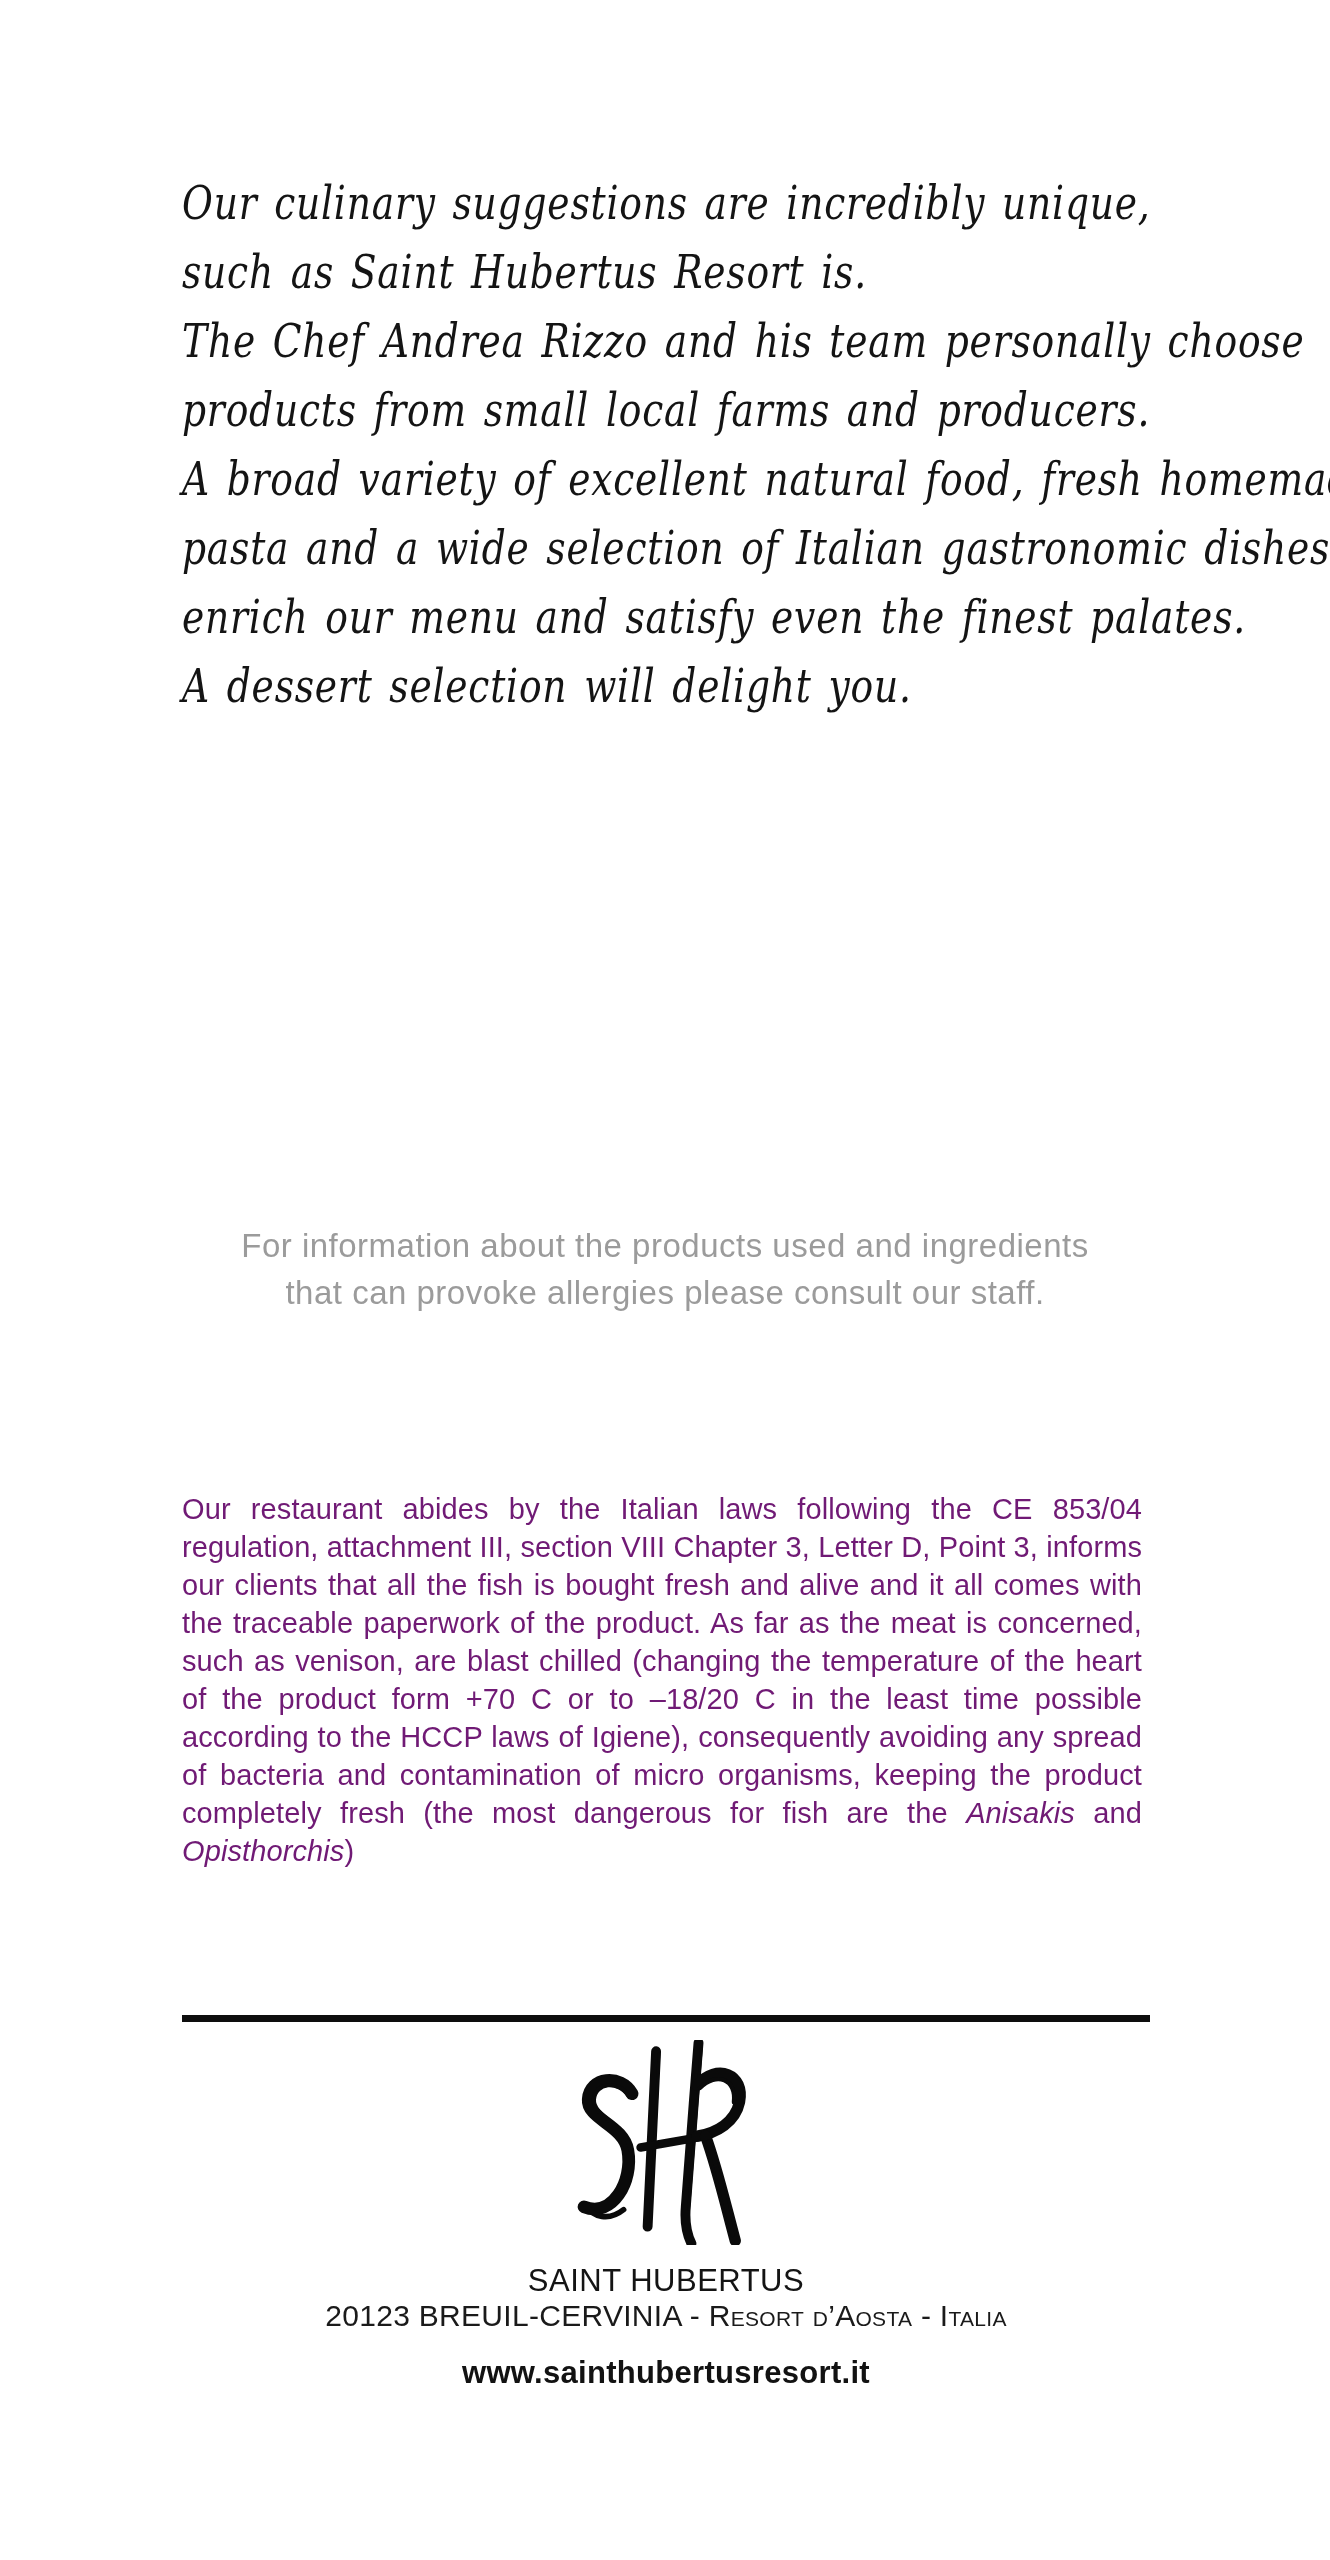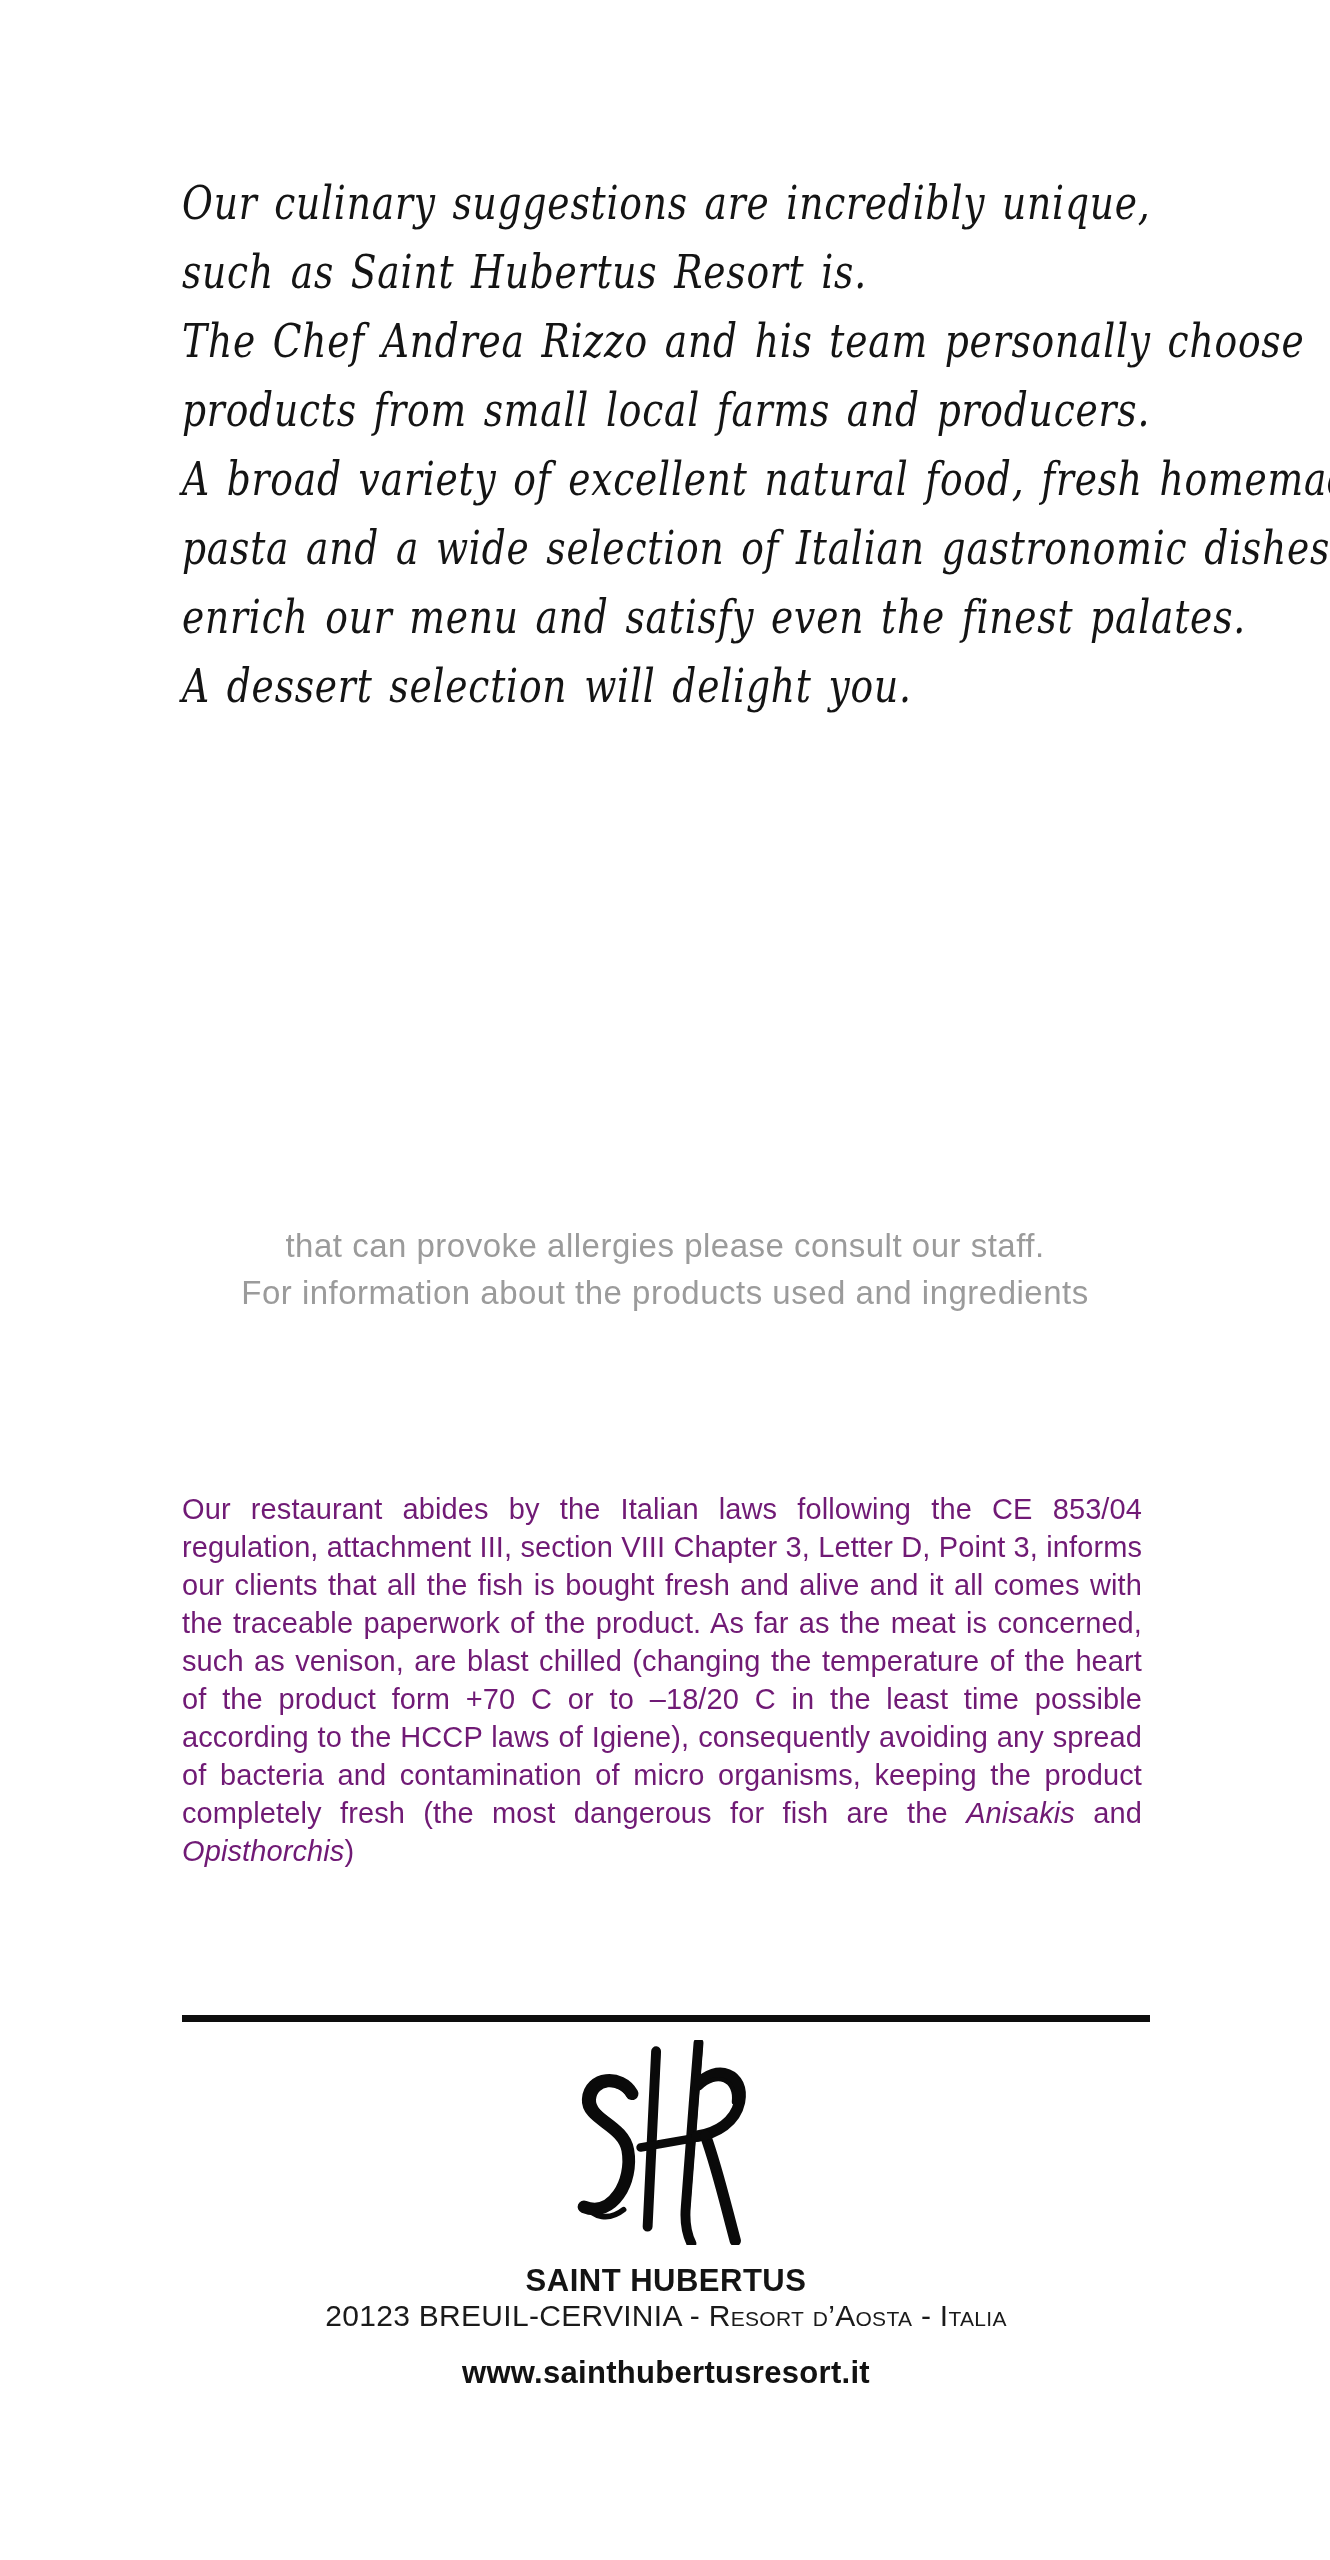--- a/index.html
+++ b/index.html
@@ -74,21 +74,21 @@
     width: 968px;
     text-align: center;
   }
   .logo-wrap svg { display: inline-block; }
   .footer-name {
     position: absolute;
     left: 182px;
     top: 2263px;
     width: 968px;
     text-align: center;
-    font-weight: bold;
+    font-weight: normal;
     font-size: 31px;
     letter-spacing: 0.5px;
     color: #141414;
   }
   .footer-address {
     position: absolute;
     left: 182px;
     top: 2299px;
     width: 968px;
     text-align: center;
@@ -121,22 +121,22 @@
     <div>such as Saint Hubertus Resort is.</div>
     <div>The Chef Andrea Rizzo and his team personally choose</div>
     <div>products from small local farms and producers.</div>
     <div>A broad variety of excellent natural food, fresh homemade</div>
     <div>pasta and a wide selection of Italian gastronomic dishes</div>
     <div>enrich our menu and satisfy even the finest palates.</div>
     <div>A dessert selection will delight you.</div>
   </div>
 
   <div class="allergy">
+    <div>For information about the products used and ingredients</div>
     <div>that can provoke allergies please consult our staff.</div>
-    <div>For information about the products used and ingredients</div>
   </div>
 
   <p class="legal"><span>Our restaurant abides by the Italian laws following the CE 853/04 regulation, attachment III, section VIII Chapter 3, Letter D, Point 3, informs our clients that all the fish is bought fresh and alive and it all comes with the traceable paperwork of the product. As far as the meat is concerned, such as venison, are blast chilled (changing the temperature of the heart of the product form +70 C or to –18/20 C in the least time possible according to the HCCP laws of Igiene), consequently avoiding any spread of bacteria and contamination of micro organisms, keeping the product completely fresh (the most dangerous for fish are the </span><i>Anisakis</i><span> and </span><i>Opisthorchis</i><span>)</span></p>
 
   <div class="divider"></div>
 
   <div class="logo-wrap">
     <svg width="200" height="205" viewBox="0 0 140 145" fill="none" stroke="#0a0a0a" stroke-linecap="round">
 
       <path d="M46,38 C38,24 16,26 15,42 C14,56 40,60 43,78 C47,100 32,126 12,118" stroke-width="9"></path>

